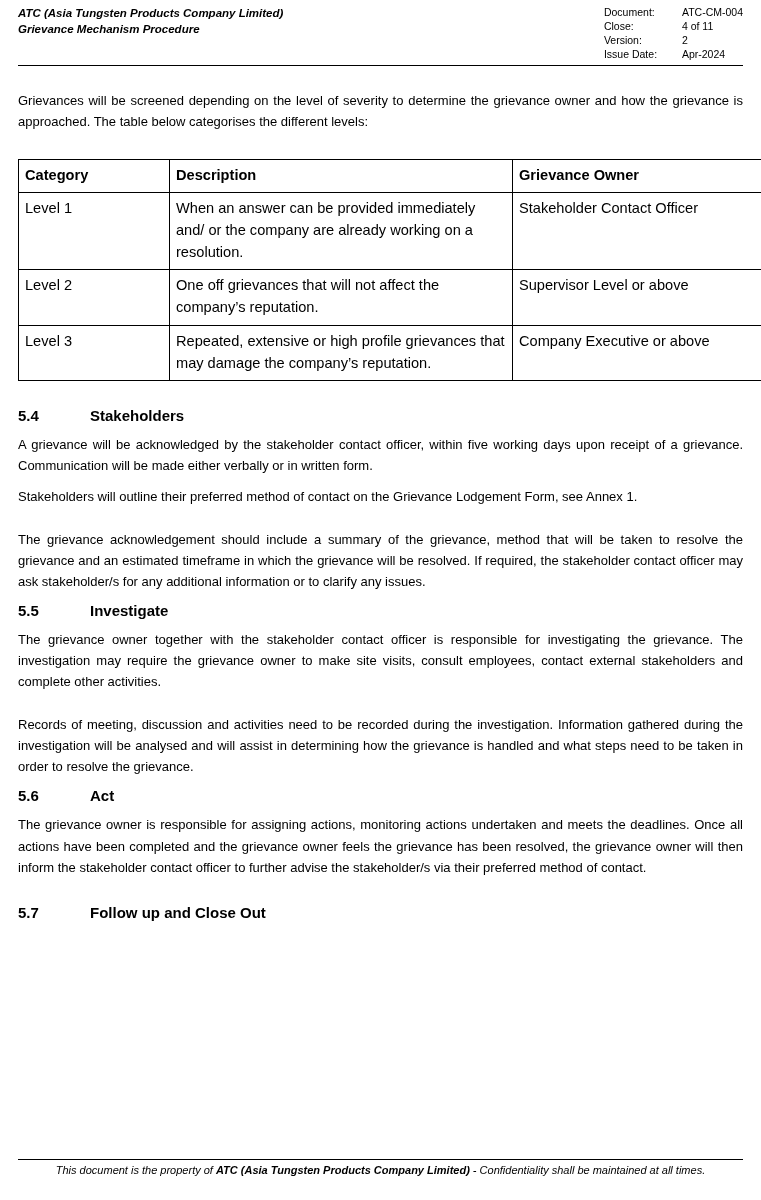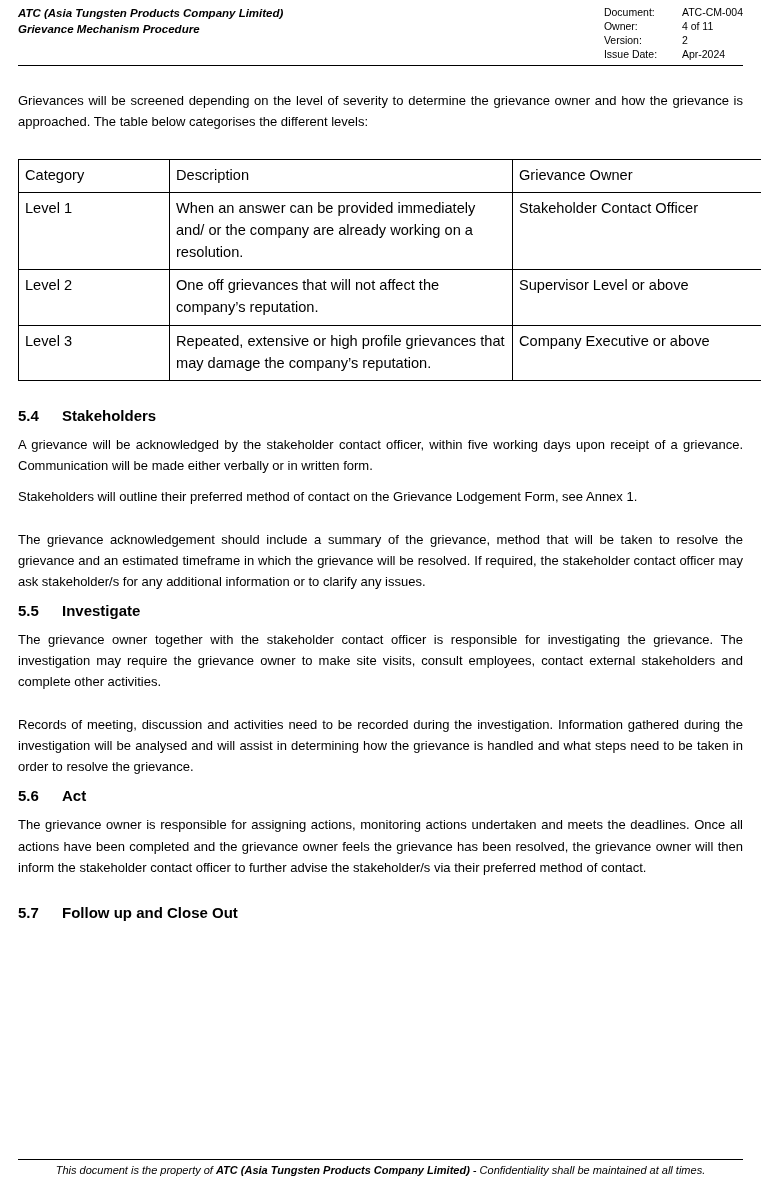--- a/index.html
+++ b/index.html
@@ -81,33 +81,34 @@
   }
   table.grid td, table.grid th {
     border: 1.1px solid #000;
     vertical-align: top;
     padding: 4px 6px 6px 6px;
     font-size: 14.6px;
     line-height: 1.52;
     text-align: left;
   }
   table.grid th {
-    font-weight: normal;
+    font-weight: bold;
   }
   .col-cat { width: 138px; }
   .col-desc { width: 330px; }
   .col-owner { width: 241px; }
 
   
   .h-num {
     display: flex;
     align-items: baseline;
     font-weight: bold;
     font-size: 15px;
     margin: 0;
+    gap: 28px;
   }
   .h-num .num {
     width: 44px;
     flex: 0 0 44px;
   }
   .h-num .txt { }
 
   
   .footer {
     position: absolute;
@@ -131,21 +132,21 @@
     <div class="header-left">
       <div>ATC (Asia Tungsten Products Company Limited)</div>
       <div>Grievance Mechanism Procedure</div>
     </div>
     <div class="header-right">
       <div class="hr-row">
         <span class="hr-label">Document:</span>
         <span class="hr-value">ATC-CM-004</span>
       </div>
       <div class="hr-row">
-        <span class="hr-label">Owner:</span>
+        <span class="hr-label">Close:</span>
         <span class="hr-value">4 of 11</span>
       </div>
       <div class="hr-row">
         <span class="hr-label">Version:</span>
         <span class="hr-value">2</span>
       </div>
       <div class="hr-row">
         <span class="hr-label">Issue Date:</span>
         <span class="hr-value">Apr-2024</span>
       </div>

